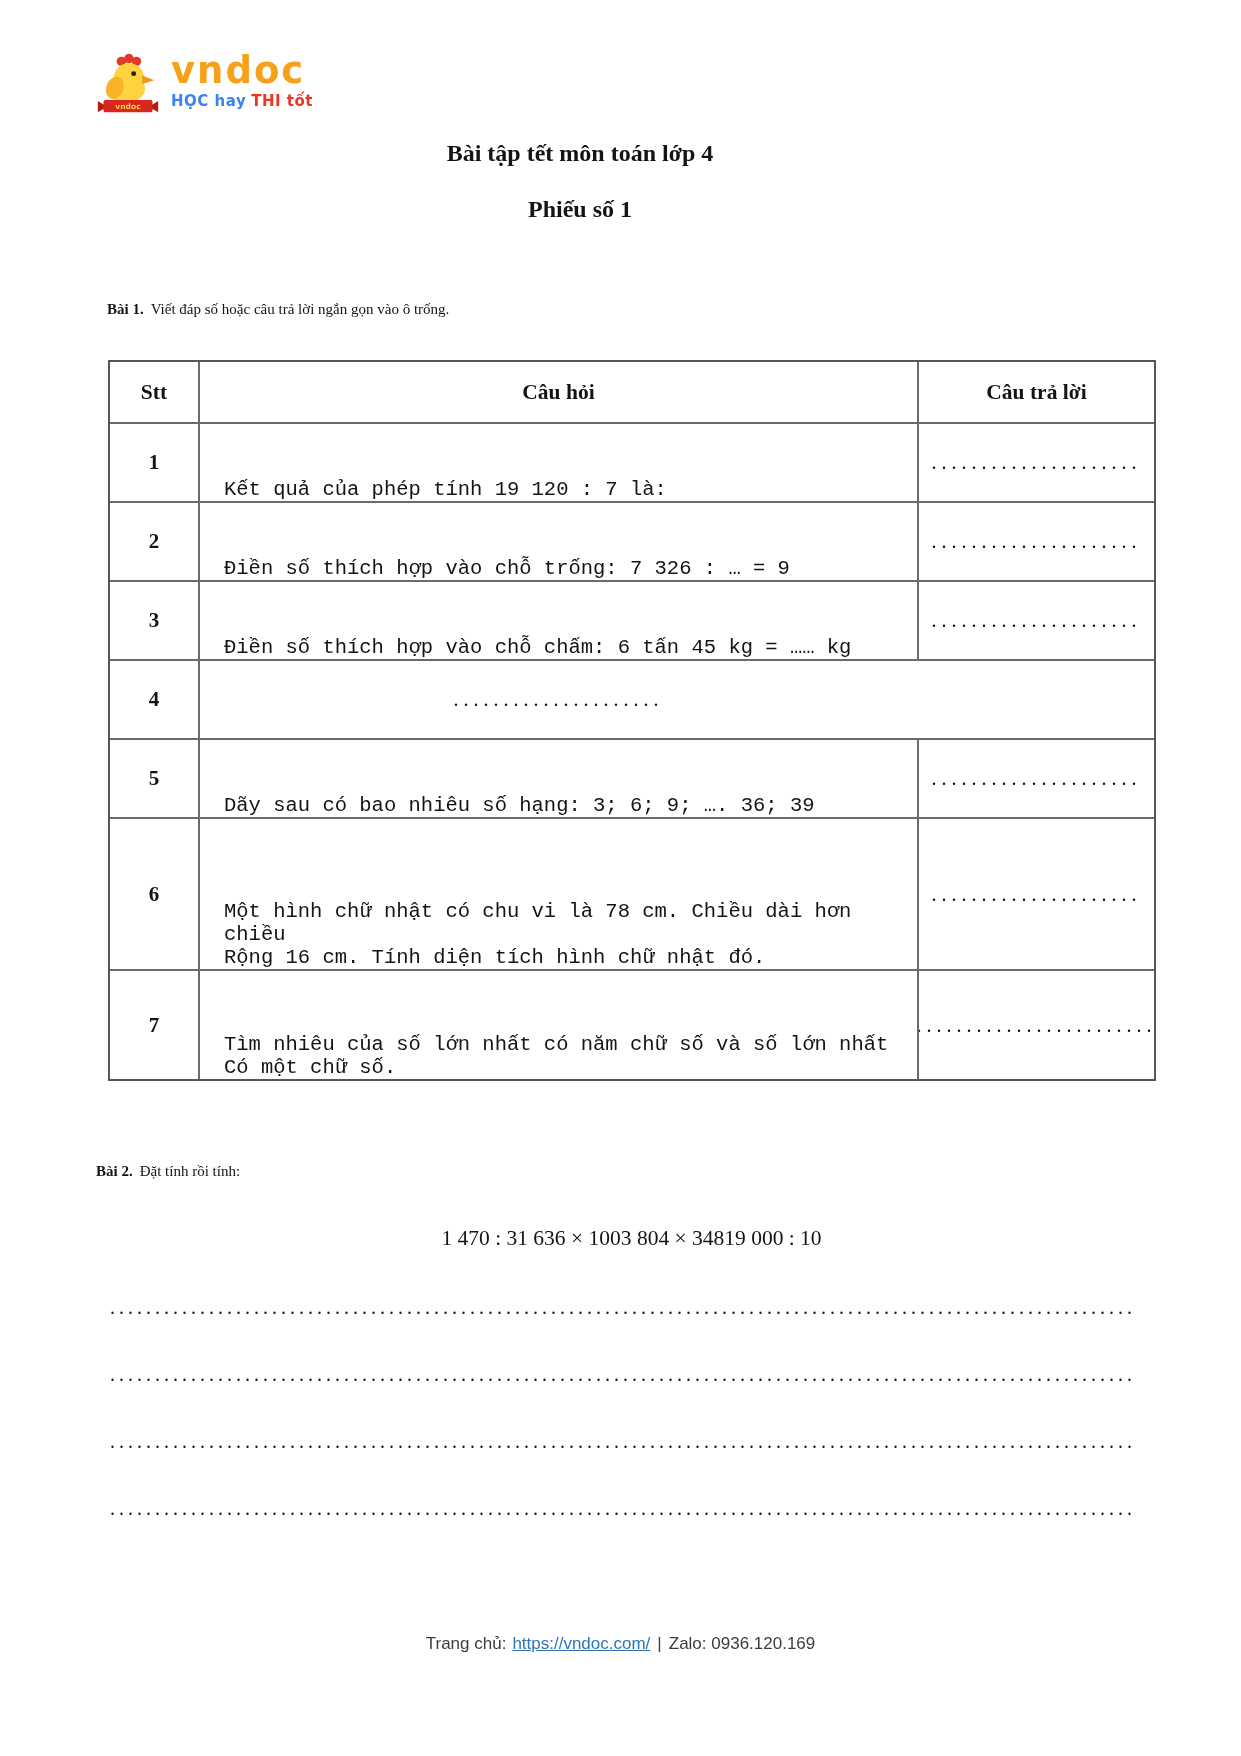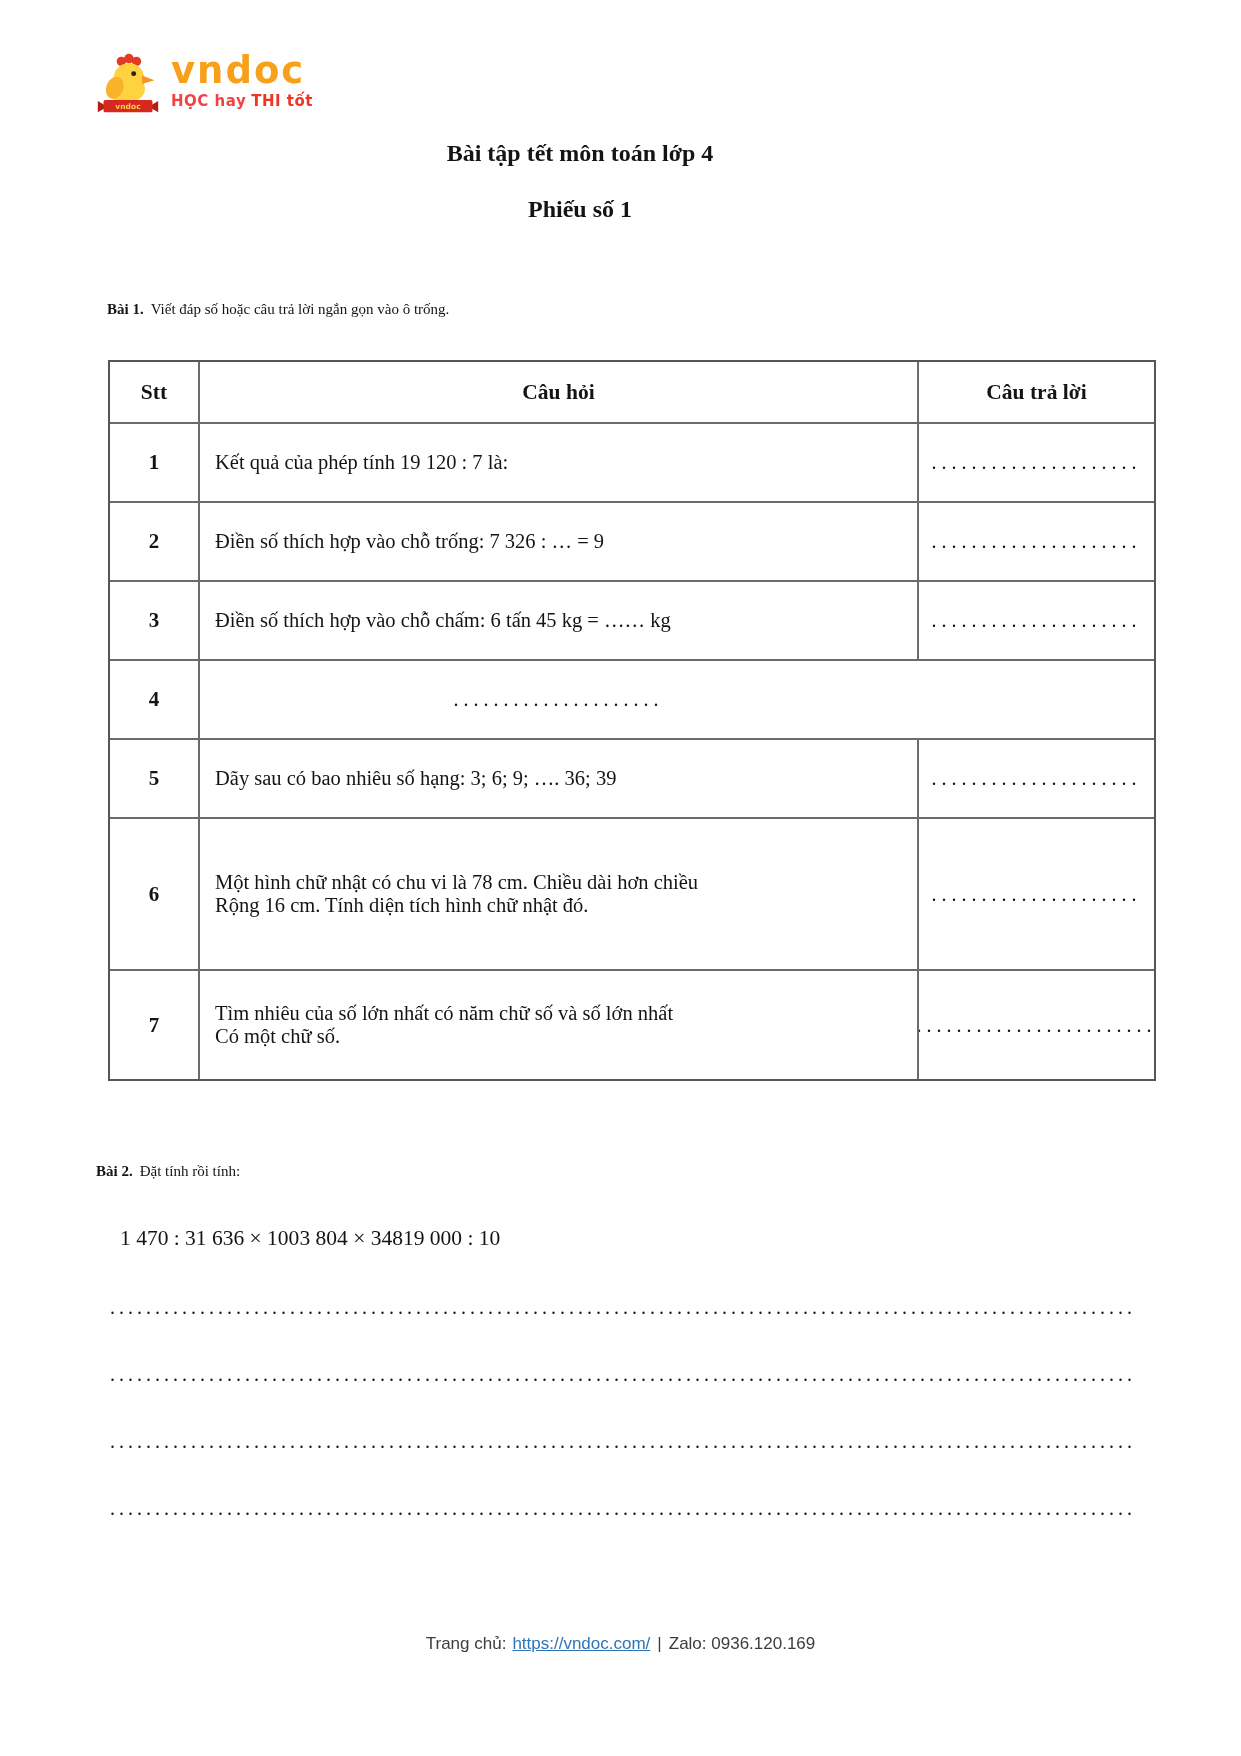--- a/index.html
+++ b/index.html
@@ -18,21 +18,21 @@
   .logo-text{display:flex;flex-direction:column;}
   .brand{
     font-family:"DejaVu Sans","Liberation Sans",sans-serif;
     font-weight:800;font-size:37px;line-height:1;
     color:#F7A11A;letter-spacing:2px;
   }
   .tagline{
     font-family:"DejaVu Sans","Liberation Sans",sans-serif;
     font-weight:bold;font-size:15px;margin-top:3px;letter-spacing:0.5px;
   }
-  .tagline .green{color:#ef4444;}
+  .tagline .green{color:#3b82f6;}
   .tagline .red{color:#EE3524;margin-left:5px;}
 
   
   .doc-title{position:absolute;left:0;top:140px;width:1160px;text-align:center;
              font-size:24px;font-weight:bold;}
   .doc-subtitle{position:absolute;left:0;top:196px;width:1160px;text-align:center;
                 font-size:24px;font-weight:bold;}
 
   .ex-heading{position:absolute;font-size:15px;white-space:nowrap;}
   .ex1-heading{left:107px;top:301px;}
@@ -52,31 +52,31 @@
   .cell + .cell{border-left:2px solid #6b6b6b;}
   .h-head{height:60px;}
   .h-std{height:77px;}
   .h-r6{height:150px;}
   .h-r7{height:108px;}
   .head-cell{display:flex;align-items:center;justify-content:center;
              font-weight:bold;font-size:21.5px;}
   .num-cell{display:flex;align-items:center;justify-content:center;
             font-weight:bold;font-size:21px;}
   .question-cell{
-    padding:0 15px;display:flex;flex-direction:column;justify-content:center;
+    padding:0 24px;display:flex;flex-direction:column;justify-content:flex-end;font-family:Liberation Mono, monospace;
   }
   .q-line{display:block;}
   .answer-cell{display:flex;flex-direction:column;justify-content:space-around;
                align-items:center;overflow:hidden;}
   .dots{letter-spacing:5px;font-size:20px;white-space:nowrap;}
 
   
   .equations{
-    position:absolute;left:120px;top:1226px;width:1047px;
-    display:flex;justify-content:flex-start;font-size:21.5px;
+    position:absolute;left:108px;top:1226px;width:1047px;
+    display:flex;justify-content:center;font-size:21.5px;
   }
   .answer-lines{position:absolute;left:110px;top:1296px;width:1022px;}
   .answer-line{
     height:23px;margin-bottom:44px;overflow:hidden;white-space:nowrap;
     letter-spacing:4px;font-size:20px;color:#1c1c1c;
   }
 
   
   .footer{
     position:absolute;left:0;top:1634px;width:1241px;text-align:center;

